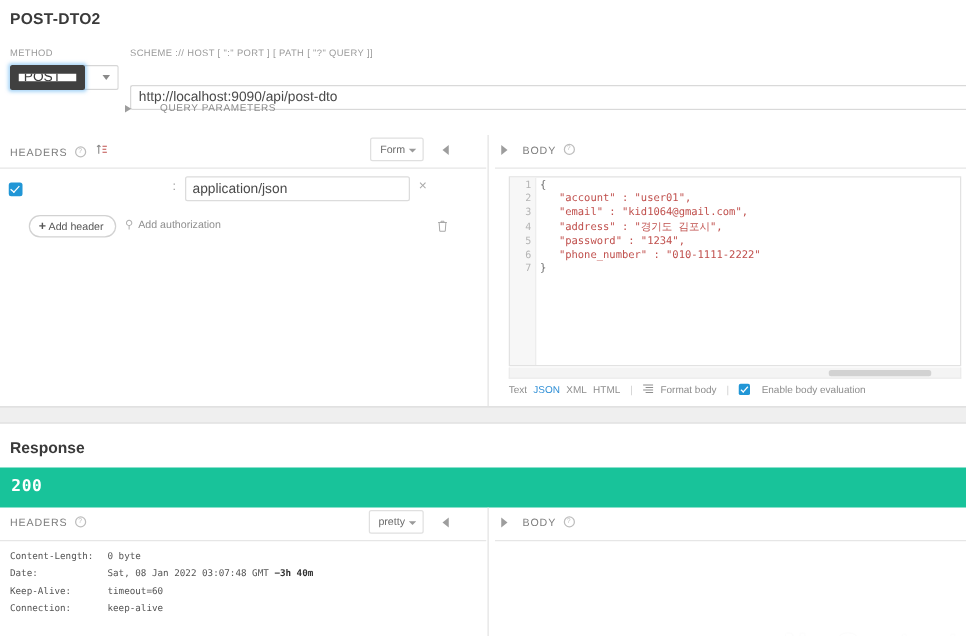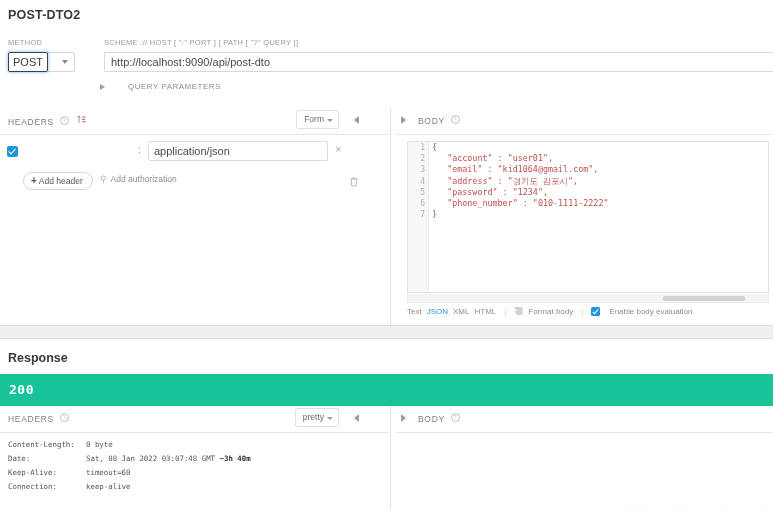--- a/index.html
+++ b/index.html
@@ -52,24 +52,24 @@
     left: 8px; top: 38px;
     width: 92px;
   }
   .method-row {
     position: relative;
     margin-top: 5px;
     display: flex;
     height: 22px;
   }
   .method-input {
-    width: 40px;
+    width: 60px;
     height: 20px;
     box-sizing: border-box;
-    border: 1px solid #404040;
+    border: 7px solid #404040;
     border-radius: 2px;
     background: #fff;
     font-size: 11px;
     color: #3c3c3c;
     padding: 0 4px;
     outline: none;
     box-shadow: 0 0 3px 1px rgba(100,180,240,0.55);
     font-family: "Liberation Sans", sans-serif;
     position: relative;
     z-index: 2;
@@ -96,21 +96,21 @@
     margin-left: -1px;
   }
 
   .url-block {
     position: absolute;
     left: 104px; top: 38px;
     right: 0;
   }
   .url-input {
     display: block;
-    margin-top: 5px;
+    margin-top: 21px;
     width: 100%;
     height: 20px;
     box-sizing: border-box;
     border: 1px solid #d9d9d9;
     border-right: none;
     border-radius: 2px 0 0 2px;
     background: #fff;
     font-size: 11px;
     color: #4a4a4a;
     padding: 0 6px;

